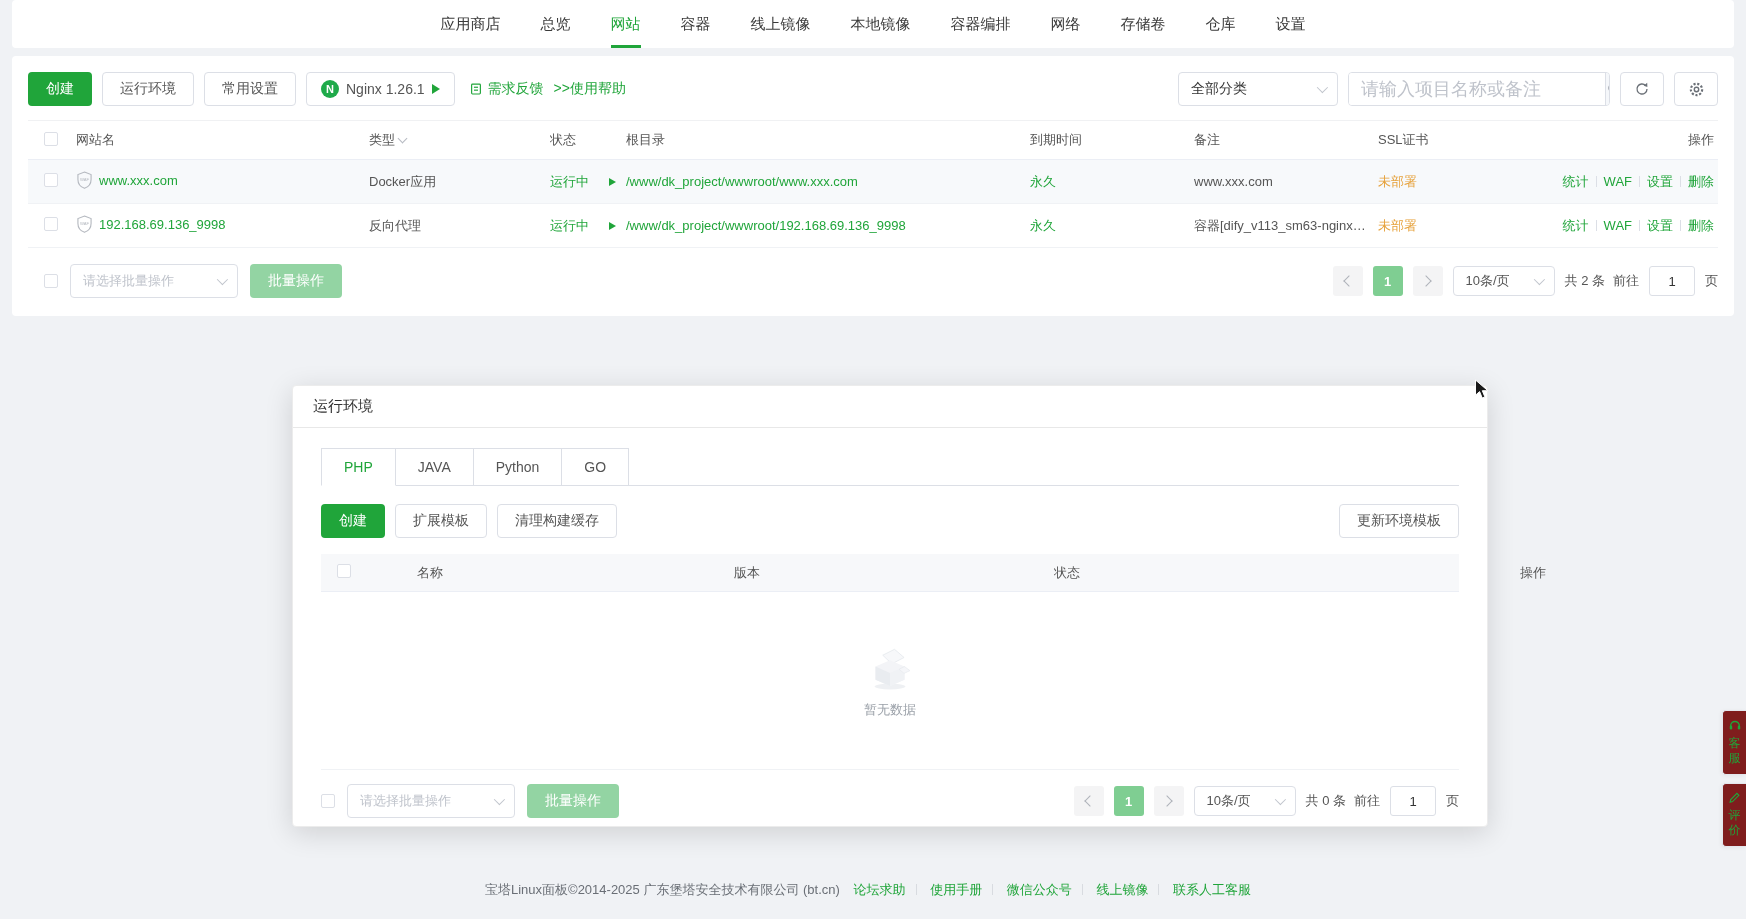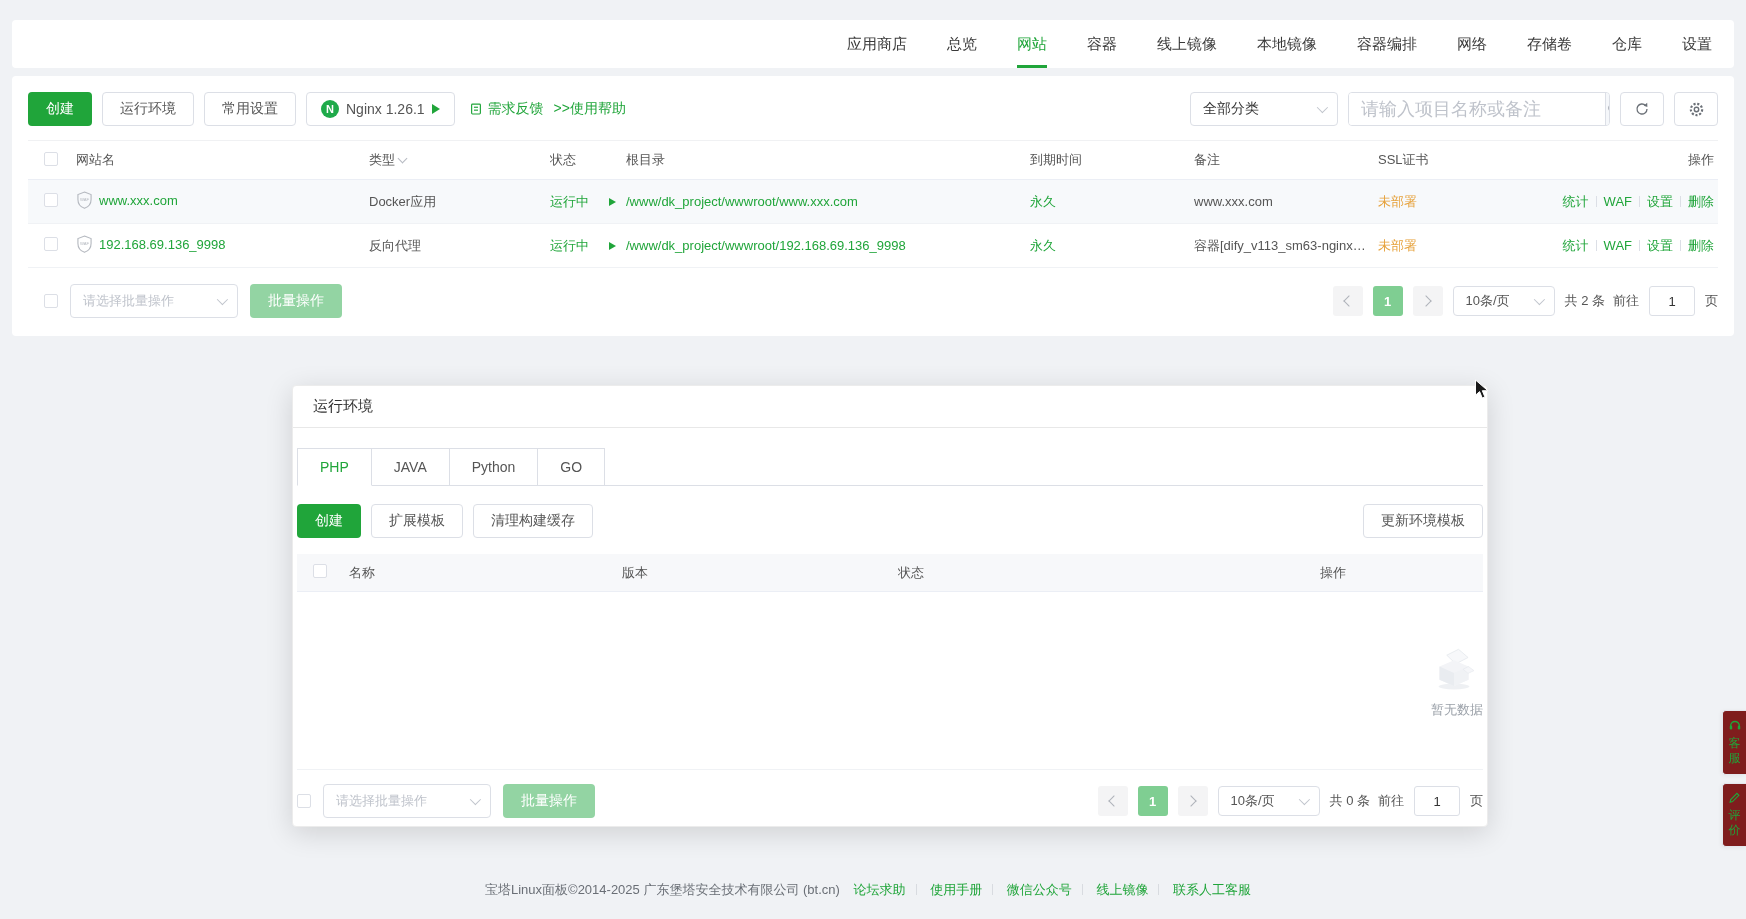--- a/index.html
+++ b/index.html
@@ -3,22 +3,22 @@
 <meta charset="utf-8">
 <style>
   * { box-sizing: border-box; margin: 0; padding: 0; }
   html,body { width:1746px; height:919px; }
   body {
     font-family: "Liberation Sans", "DejaVu Sans", sans-serif;
     background:#f0f2f5; color:#333; font-size:14px; position:relative; overflow:hidden;
   }
   
   .topnav {
-    margin:20px 12px 0; height:48px; background:#fff; border-radius:4px;
-    display:flex; align-items:center; justify-content:flex-end; padding:0 22px;
+    margin:0 12px 0; height:48px; background:#fff; border-radius:4px;
+    display:flex; align-items:center; justify-content:center; padding:0 22px;
   }
   .nav-items { display:flex; align-items:center; gap:40px; font-size:15px; }
   .nav-item { color:#3a3a3a; cursor:pointer; position:relative; white-space:nowrap; }
   .nav-item.active { color:#20a53a; }
   .nav-item.active::after {
     content:""; position:absolute; left:50%; transform:translateX(-50%);
     bottom:-14px; width:30px; height:3px; background:#20a53a;
   }
   .license { display:flex; align-items:center; gap:7px; font-size:13px; }
   .plan-badge { background:#5c564e; color:#e9c98b; padding:3px 10px; border-radius:3px; font-size:13px; margin-left:-4px; }
@@ -78,32 +78,32 @@
   .goto-input { width:46px; height:30px; border:1px solid #dcdfe6; border-radius:3px; text-align:center; font-size:13px; color:#333; outline:none; font-family:inherit; }
   .pgsize { width:102px; height:30px; font-size:13px; color:#555; }
   
   .footer { position:absolute; left:0; right:0; bottom:20px; text-align:center; font-size:13px; color:#6a6f76; }
   .footer a { color:#20a53a; text-decoration:none; margin:0 10px; cursor:pointer; }
   .footer .fsep { display:inline-block; width:1px; height:11px; background:#d8dbe0; vertical-align:-1px; }
   
   .modal { position:absolute; left:292px; top:385px; width:1196px; height:442px; background:#fff; border-radius:4px;
            box-shadow:0 6px 28px rgba(0,0,0,0.14); border:1px solid #ececec; }
   .modal-header { height:42px; border-bottom:1px solid #e8e8e8; display:flex; align-items:center; padding:0 20px; font-size:15px; color:#333; }
-  .modal-body { padding:16px 4px 0; }
+  .modal-body { padding:16px 28px 0; }
   .tabs { display:flex; border-bottom:1px solid #dcdfe6; margin-top:4px; }
   .tab { height:38px; padding:0 22px; display:flex; align-items:center; border:1px solid #dcdfe6; border-bottom:none;
          margin-bottom:-1px; cursor:pointer; color:#555; font-size:14px; background:#fff; }
   .tab + .tab { border-left:none; }
   .tab.active { color:#20a53a; border-bottom:1px solid #fff; }
   .tab.inactive-bottom { border-bottom:1px solid #dcdfe6; }
   .modal-toolbar { margin-top:18px; display:flex; align-items:center; gap:10px; }
   .mtbl { margin-top:16px; font-size:13px; }
   .mtr { display:grid; grid-template-columns:52px 273px 276px 92px 360px 1fr; align-items:center; }
-  .mtr-head { height:38px; background:#f7f8fa; color:#555; border-bottom:1px solid #ebeef5; }
-  .empty-zone { height:178px; display:flex; flex-direction:column; align-items:flex-end; justify-content:center; gap:10px;
+  .mtr-head { height:38px; background:#f7f8fa; color:#555; border-bottom:1px solid #ebeef5;gap:44px; }
+  .empty-zone { height:178px; display:flex; flex-direction:column; align-items:center; justify-content:center; gap:10px;
                 border-bottom:1px solid #f0f2f5; }
   .empty-text { color:#9aa0a8; font-size:13px; }
   .modal-batchbar { margin-top:14px; display:flex; align-items:center; gap:12px; padding-bottom:18px; }
   
   .side-widgets { position:absolute; right:0; top:710px; display:flex; flex-direction:column; gap:8px; }
   .side-widget { width:24px; background:#7f1d1d; border:1px solid #e4e7ed; border-right:none; border-radius:4px 0 0 4px;
                  padding:7px 0 8px; display:flex; flex-direction:column; align-items:center; gap:4px; cursor:pointer;
                  box-shadow:-1px 1px 4px rgba(0,0,0,0.05); }
   .side-widget .vtext { color:#20a53a; font-size:12px; width:12px; line-height:1.25; text-align:center; word-break:break-all; }
   
@@ -143,21 +143,21 @@
         <svg width="14" height="14" viewBox="0 0 24 24">
             <rect x="4.5" y="3.5" width="15" height="17" rx="1.5" fill="none" stroke="#20a53a" stroke-width="2"></rect>
             <line x1="8.5" y1="9" x2="15.5" y2="9" stroke="#20a53a" stroke-width="2"></line>
             <line x1="8.5" y1="14" x2="15.5" y2="14" stroke="#20a53a" stroke-width="2"></line>
           </svg>
       </span>
       <span>需求反馈</span>
     </a>
     <a class="green-link">&gt;&gt;使用帮助</a>
     <div class="toolbar-spacer"></div>
-    <div class="select-box" style="width:148px;">
+    <div class="select-box" style="width:160px;">
       <span>全部分类</span>
       <span class="chev-down"></span>
     </div>
     <div class="search-wrap">
       <input class="search-input" placeholder="请输入项目名称或备注" style="">
       <div class="search-btn">
         <span style="display:inline-flex;">
           <svg width="16" height="16" viewBox="0 0 24 24">
               <circle cx="10.5" cy="10.5" r="6" fill="none" stroke="#8a8f99" stroke-width="2"></circle>
               <line x1="15" y1="15" x2="20" y2="20" stroke="#8a8f99" stroke-width="2" stroke-linecap="round"></line>

